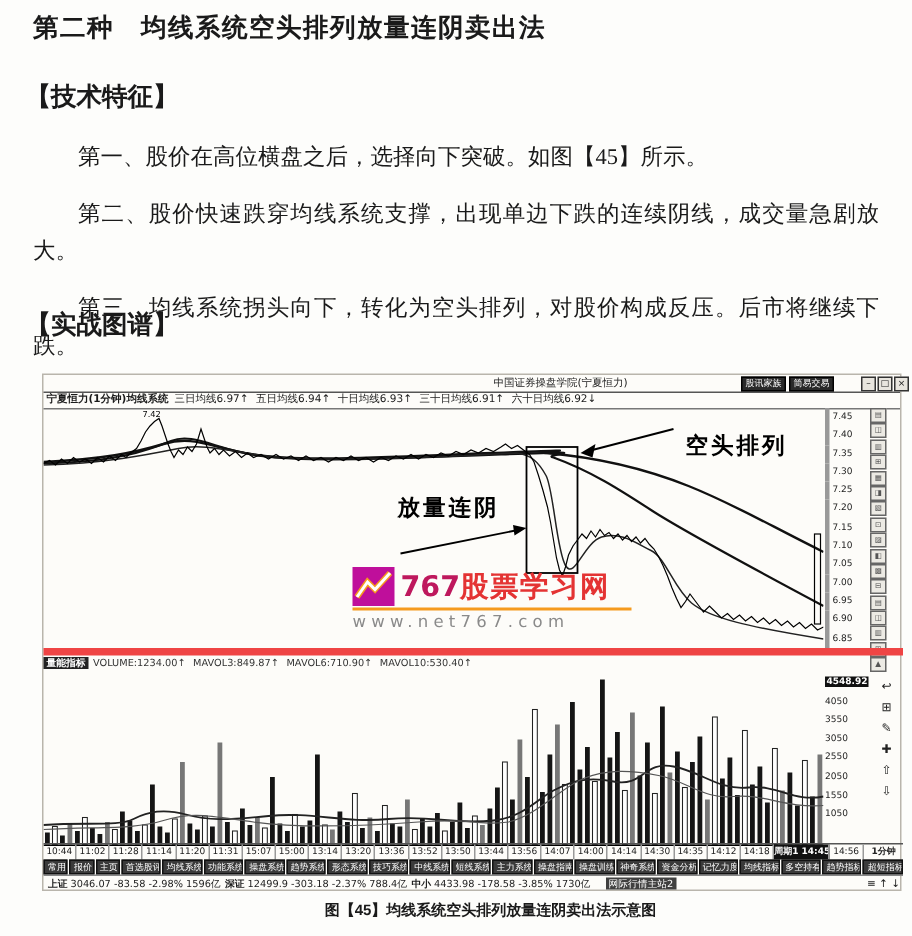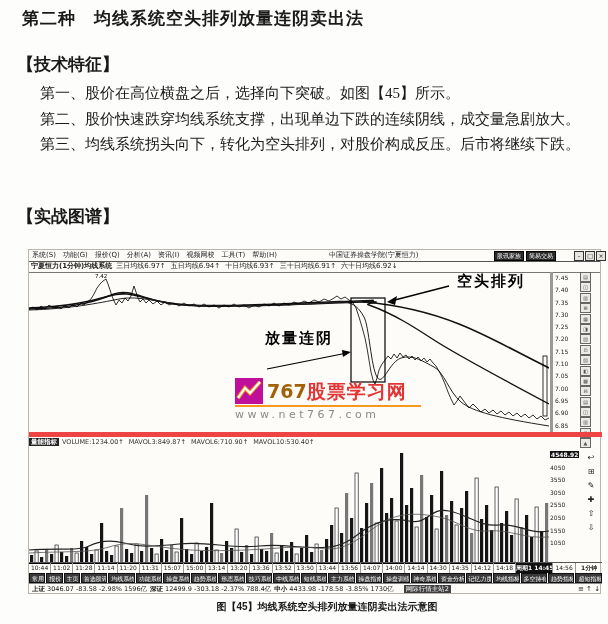--- a/index.html
+++ b/index.html
@@ -6,21 +6,21 @@
   body{width:608px;height:624px;position:relative;background:#fdfdfb;color:#1a1a1a;
        font-family:"Liberation Serif","DejaVu Serif",serif;overflow:hidden;}
   .abs{position:absolute;}
 
   
   #doc-title{left:22px;top:7px;font-size:17px;font-weight:bold;letter-spacing:1px;}
   .sec-head{left:17px;font-size:17px;font-weight:bold;font-family:"Liberation Sans","DejaVu Sans",sans-serif;}
   #tech-head{top:53px;}
   #chart-head{top:205px;}
   #paras{left:10px;top:81px;width:588px;font-size:15px;line-height:25.5px;text-align:justify;}
-  #paras p{margin:0;text-indent:2em;}
+  #paras p{margin:12px;text-indent:2em;}
   #caption{top:600px;left:0;width:608px;text-align:center;font-weight:bold;font-size:10px;
            font-family:"Liberation Sans","DejaVu Sans",sans-serif;margin-left:23px;}
 
   
   #terminal{left:28px;top:249px;width:573px;height:345px;background:#fdfcf9;
             border:1px solid #b9b5ac;box-sizing:border-box;
             font-family:"DejaVu Sans","Liberation Sans",sans-serif;}
   #menubar{left:0;top:0;width:100%;height:11px;border-bottom:1px solid #555;font-size:7px;line-height:11px;}
   #menubar-items{position:absolute;left:3px;top:0;white-space:nowrap;}
   .menu-item{margin-right:7px;}
@@ -36,29 +36,29 @@
 
   #main-pane{left:0;top:22px;width:573px;height:160px;}
   #price-axis{position:absolute;left:521px;top:0;width:27px;height:160px;font-size:6px;color:#222;}
   .pa-label{height:12.3px;line-height:12.3px;border-left:3px solid #999;padding-left:2px;}
   #side-toolbar{position:absolute;left:550px;top:0;width:22px;}
   .side-icon{width:9px;height:8px;border:1px solid #666;background:#eceae4;margin:0 0 0.4px 1px;
              font-size:5px;line-height:8px;text-align:center;color:#555;}
 
   .annot{position:absolute;font-weight:bold;color:#000;font-size:15px;letter-spacing:2px;
          font-family:"DejaVu Sans","Liberation Sans",sans-serif;white-space:nowrap;}
-  #annot-bearish{left:428px;top:0;}
+  #annot-bearish{left:428px;top:16px;}
   #annot-voldrop{left:236px;top:57px;}
 
   
   #watermark{position:absolute;left:206px;top:106px;width:210px;}
   #wm-row{display:flex;align-items:center;}
   #wm-logo{width:28px;height:26px;background:#bf0f9b;margin-right:4px;flex:0 0 auto;}
   #wm-text{font-family:"DejaVu Sans","Liberation Sans",sans-serif;font-weight:bold;font-size:19px;line-height:22px;white-space:nowrap;}
-  #wm-num{color:#a16207;}
+  #wm-num{color:#be185d;}
   #wm-cn{color:#e43333;letter-spacing:1px;}
   #wm-underline{height:0;border-bottom:2px solid #f59a1e;margin:1px 0 1px 0;width:186px;}
   #wm-url{font-family:"DejaVu Sans","Liberation Sans",sans-serif;font-size:11px;color:#8a8a8a;letter-spacing:3.5px;}
 
   
   #vol-pane{left:0;top:182px;width:573px;height:130px;border-top:5px solid #ef4444;}
   #vol-header{position:absolute;left:0;top:0;height:10px;font-size:6.5px;line-height:10px;white-space:nowrap;}
   #vol-label{background:#222;color:#fff;padding:0 2px;font-weight:bold;margin-right:3px;}
   .vol-item{margin-right:5px;color:#333;}
   #vol-axis{position:absolute;left:521px;top:12px;width:30px;font-size:6px;color:#222;}
@@ -91,21 +91,20 @@
 <div class="abs" id="paras">
   <p>第一、股价在高位横盘之后，选择向下突破。如图【45】所示。</p>
   <p>第二、股价快速跌穿均线系统支撑，出现单边下跌的连续阴线，成交量急剧放大。</p>
   <p>第三、均线系统拐头向下，转化为空头排列，对股价构成反压。后市将继续下跌。</p>
 </div>
 <div class="abs sec-head" id="chart-head">【实战图谱】</div>
 
 <div class="abs" id="terminal">
 
   <div class="abs" id="menubar">
-    <span id="menubar-items"><span class="menu-item">系统(S)</span><span class="menu-item">功能(G)</span><span class="menu-item">报价(Q)</span><span class="menu-item">分析(A)</span><span class="menu-item">资讯(I)</span><span class="menu-item">视频网校</span><span class="menu-item">工具(T)</span><span class="menu-item">帮助(H)</span></span>
     <span id="win-title">中国证券操盘学院(宁夏恒力)</span>
     <span id="win-buttons">
         <span class="win-btn">股讯家族</span>
         <span class="win-btn">简易交易</span>
       </span>
     <span id="win-controls">
         <span class="win-ctl">–</span>
         <span class="win-ctl">□</span>
         <span class="win-ctl">×</span>
       </span>

